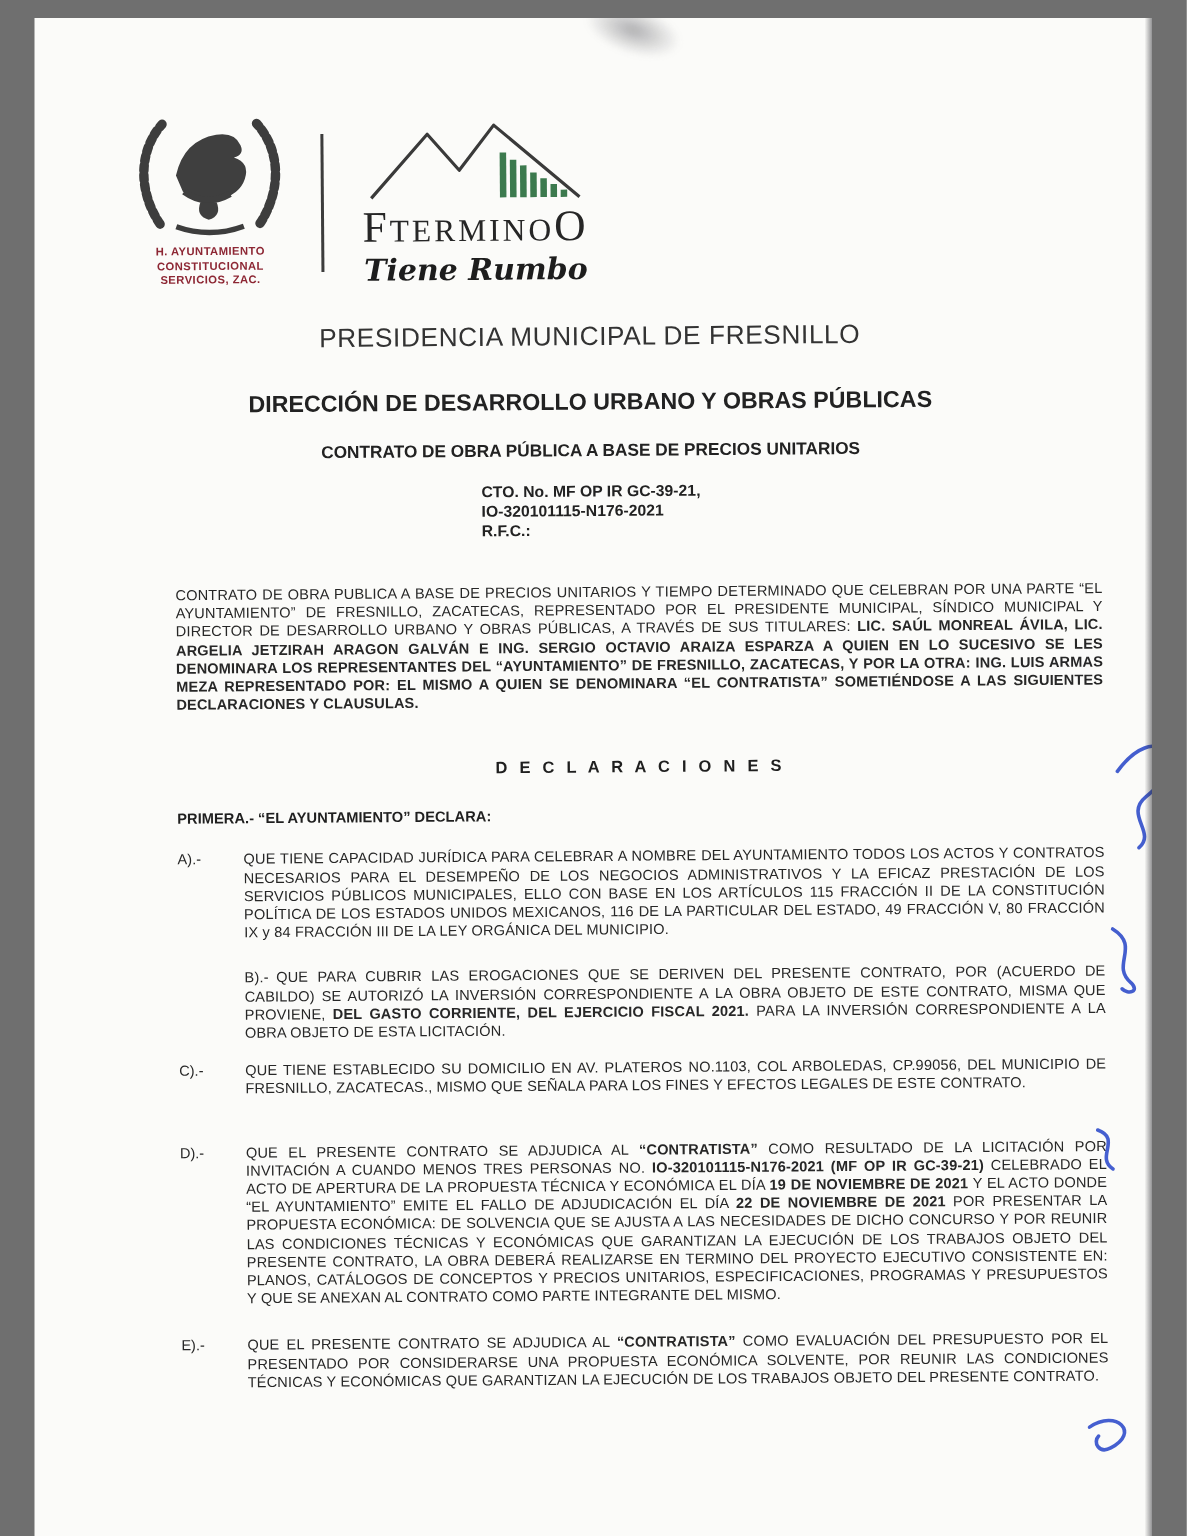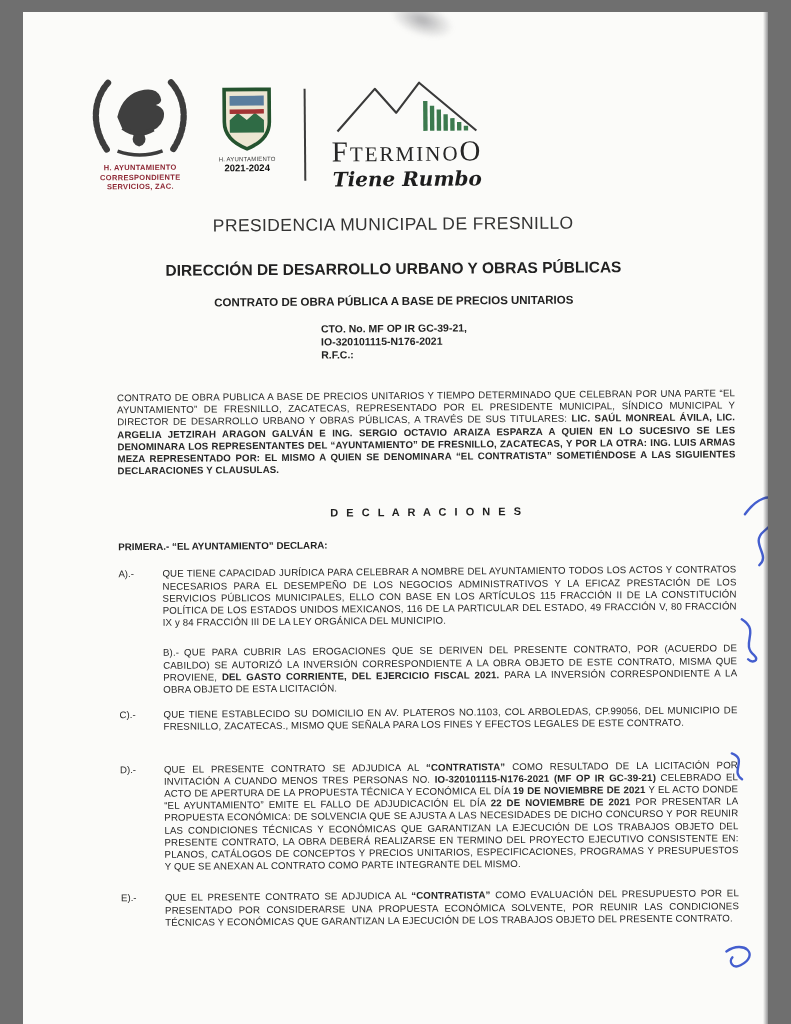--- a/index.html
+++ b/index.html
@@ -74,35 +74,25 @@
         <svg width="100" height="90" viewBox="0 0 110 100">
           <path d="M18,88 C2,64 2,34 20,14" fill="none" stroke="#3d3d3d" stroke-width="7" stroke-dasharray="4 3" stroke-linecap="round"></path>
           <path d="M92,88 C108,64 108,34 90,14" fill="none" stroke="#3d3d3d" stroke-width="7" stroke-dasharray="4 3" stroke-linecap="round"></path>
           <path d="M30,90 q25,9 50,0" fill="none" stroke="#3d3d3d" stroke-width="4"></path>
           <path d="M30,52 q6,-26 30,-30 q14,-2 18,8 q3,7 -5,9 q12,4 8,16 q-4,12 -20,15 q-18,3 -26,-6 z" fill="#3f3f3f"></path>
           <path d="M36,64 q16,12 34,2" fill="none" stroke="#3f3f3f" stroke-width="5"></path>
           <path d="M48,72 q-4,10 6,13 q10,-3 6,-13" fill="#3f3f3f"></path>
         </svg>
         <div class="seal-cap">
           <div>H. AYUNTAMIENTO</div>
-          <div>CORRESPONDIENTE</div>
+          <div>CONSTITUCIONAL</div>
           <div>SERVICIOS, ZAC.</div>
         </div>
       </div>
 
-      <div class="shield">
-        <svg width="54" height="68" viewBox="0 0 60 74">
-          <path d="M5,4 h50 v36 q0,20 -25,30 q-25,-10 -25,-30 z" fill="#ece6d2" stroke="#24532f" stroke-width="4"></path>
-          <rect x="11" y="11" width="38" height="11" fill="#5a7e9e"></rect>
-          <path d="M11,38 l9,-8 10,8 9,-8 10,8 v14 h-38 z" fill="#2f6b45"></path>
-          <rect x="11" y="26" width="38" height="5" fill="#a33434"></rect>
-        </svg>
-        <div class="shield-cap1">H. AYUNTAMIENTO</div>
-        <div class="shield-cap2">2021-2024</div>
-      </div>
 
       <div class="vline"></div>
 
       <div class="brand">
         <svg width="152" height="54" viewBox="0 0 150 56">
           <path d="M3,53 L42,9 L64,34 L88,3 L147,53" fill="none" stroke="#3a3a3a" stroke-width="2.2" stroke-linejoin="round"></path>
           <g fill="#3c7a4e">
             <rect x="92" y="22" width="4.5" height="31"></rect>
             <rect x="99" y="27" width="4.5" height="26"></rect>
             <rect x="106" y="31" width="4.5" height="22"></rect>

